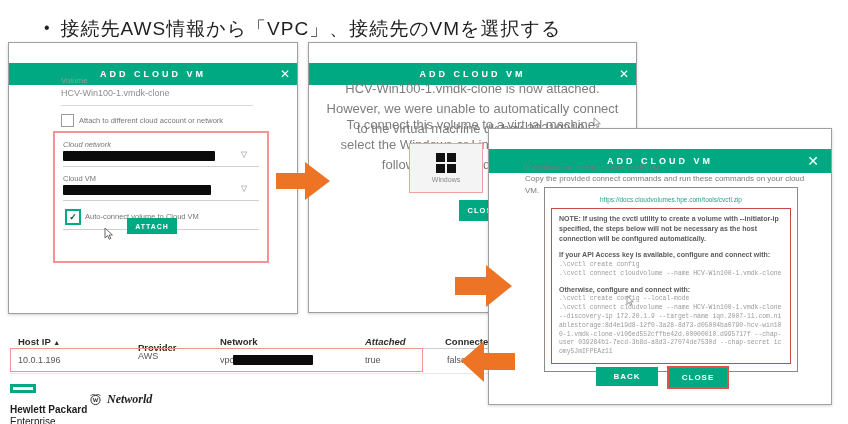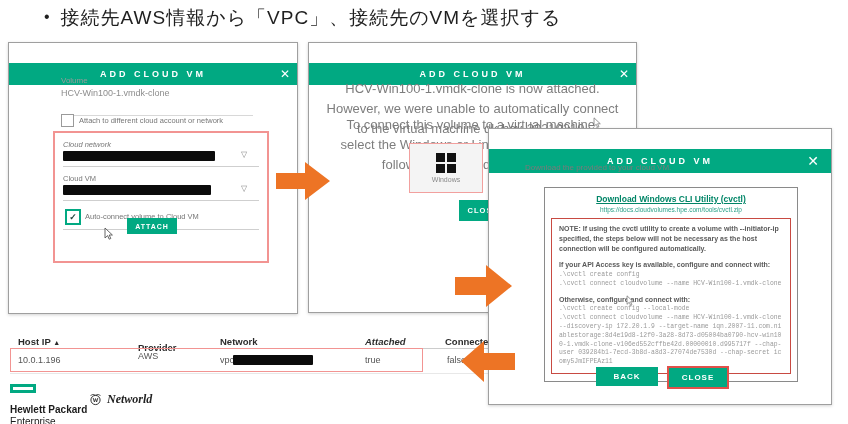--- a/index.html
+++ b/index.html
@@ -2,21 +2,21 @@
 <html><head>
 <meta charset="utf-8">
 <style>
   html,body{margin:0;padding:0;}
   body{
     width:848px;height:424px;position:relative;overflow:hidden;background:#ffffff;
     font-family:"Liberation Sans", sans-serif;
   }
   .abs{position:absolute;}
   
-  .slide-title{left:44px;top:5px;font-size:19px;color:#1f1f1f;letter-spacing:1px;}
+  .slide-title{left:44px;top:16px;font-size:19px;color:#1f1f1f;letter-spacing:1px;}
   .slide-title .bullet{margin-right:10px;font-size:16px;vertical-align:2px;}
   
   .dialog{position:absolute;background:#fff;border:1px solid #9f9f9f;box-shadow:0 1px 3px rgba(0,0,0,.18);}
   .dlg-header{position:absolute;left:0;top:0;right:0;height:22px;background:#01a982;display:flex;align-items:center;justify-content:center;margin-top:20px;}
   .dlg-title{color:#fff;font-size:9px;font-weight:bold;letter-spacing:3px;}
   .dlg-close{position:absolute;right:7px;top:50%;transform:translateY(-50%);color:#fff;font-size:12px;line-height:1;cursor:pointer;}
   .lbl{color:#9a9a9a;font-size:8px;}
   .small-lbl{color:#777;font-size:7.5px;}
   .field-line{border-bottom:1px solid #cfcfcf;}
   .redact{background:#0b0b0b;border-radius:1px;}
@@ -56,21 +56,21 @@
 <div class="abs slide-title">
   <span class="bullet">•</span><span>接続先AWS情報から「VPC」、接続先のVMを選択する</span>
 </div>
 
 <div class="dialog" style="left:8px;top:42px;width:288px;height:270px;z-index:2;">
   <div class="dlg-header">
     <span class="dlg-title">ADD CLOUD VM</span>
     <span class="dlg-close">✕</span>
   </div>
   <div class="abs lbl" style="left:52px;top:33px;">Volume</div>
-  <div class="abs" style="left:52px;top:45px;width:192px;font-size:9px;color:#8d8d8d;border-bottom:1px solid #d8d8d8;padding-bottom:17px;">HCV-Win100-1.vmdk-clone</div>
+  <div class="abs" style="left:52px;top:45px;width:192px;font-size:9px;color:#8d8d8d;border-bottom:1px solid #d8d8d8;padding-bottom:7px;">HCV-Win100-1.vmdk-clone</div>
   <div class="abs chk" style="left:52px;top:71px;width:11px;height:11px;"></div>
   <div class="abs small-lbl" style="left:70px;top:73px;text-align:right;">Attach to different cloud account or network</div>
 
   <div class="abs hl-box" style="left:44px;top:88px;width:212px;height:128px;">
     <div class="abs small-lbl" style="left:8px;top:7px;font-style:italic;">Cloud network</div>
     <div class="abs redact" style="left:8px;top:18px;width:152px;height:10px;"></div>
     <div class="abs dd-icon" style="left:186px;top:17px;">▽</div>
     <div class="abs field-line" style="left:8px;top:33px;width:196px;"></div>
 
     <div class="abs small-lbl" style="left:8px;top:41px;">Cloud VM</div>
@@ -115,24 +115,24 @@
   <svg class="cursor-icon" style="left:284px;top:74px;" width="8" height="11" viewBox="0 0 9 13">
     <path d="M1,1 L1,11 L3.6,8.6 L5.2,12.2 L6.8,11.5 L5.2,8 L8.4,8 Z" fill="#fff" stroke="#777" stroke-width="0.9"></path>
   </svg>
 </div>
 
 <div class="dialog" style="left:488px;top:128px;width:342px;height:275px;z-index:4;">
   <div class="dlg-header" style="height:24px;">
     <span class="dlg-title">ADD CLOUD VM</span>
     <span class="dlg-close" style="font-size:14px;right:12px;">✕</span>
   </div>
-  <div class="abs instr" style="left:36px;top:33px;width:280px;">Download the provided to your cloud VM.</div>
+  <div class="abs instr" style="left:36px;top:33px;width:280px;">Download the option to your cloud VM.</div>
+  <div class="abs instr" style="left:36px;top:44px;width:290px;">Copy the provided connect commands and run these commands on your cloud VM.</div>
 
   <div class="cli-box">
-    <span class="dl-link">Download Windows CLI Utility (cvctl)</span>
     <span class="dl-url">https://docs.cloudvolumes.hpe.com/tools/cvctl.zip</span>
     <div class="note-box">
       <div class="note-strong">NOTE: If using the cvctl utility to create a volume with --initiator-ip specified, the steps below will not be necessary as the host connection will be configured automatically.</div>
       <div class="gap"></div>
       <div class="note-strong">If your API Access key is available, configure and connect with:</div>
       <div class="cmd">.\cvctl create config</div>
       <div class="cmd">.\cvctl connect cloudvolume --name HCV-Win100-1.vmdk-clone</div>
       <div class="gap"></div>
       <div class="note-strong">Otherwise, configure and connect with:</div>
       <div class="cmd">.\cvctl create config --local-mode</div>

